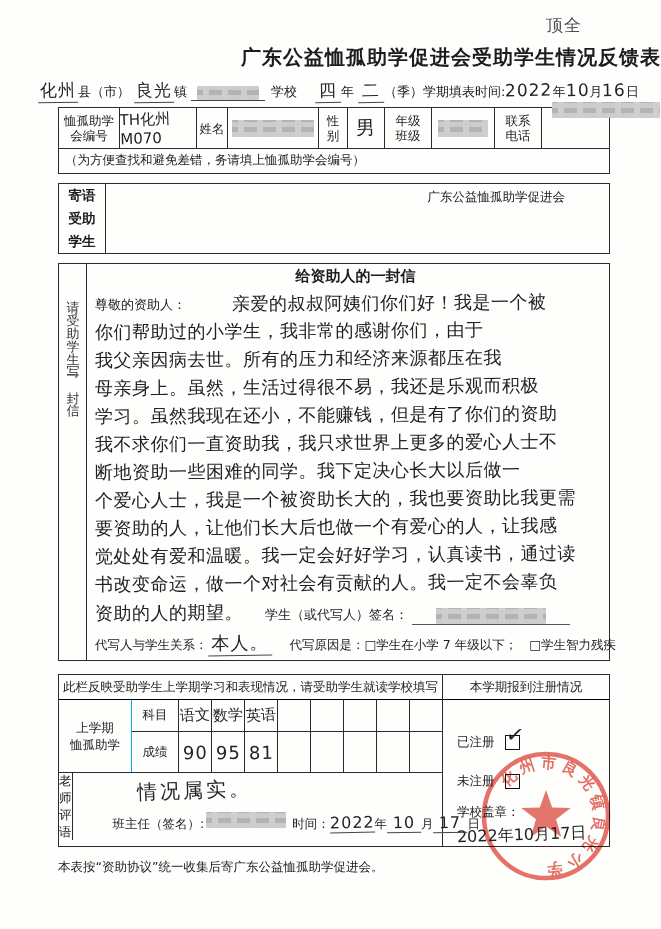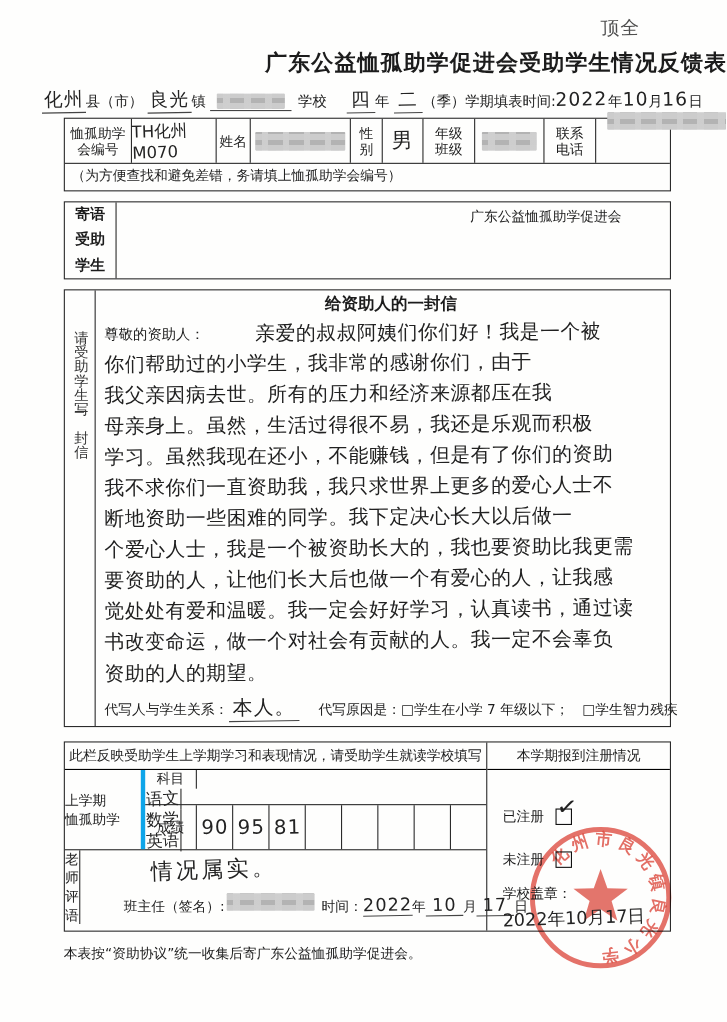--- a/index.html
+++ b/index.html
@@ -84,26 +84,26 @@
   
   .school-box{margin-top:13px; display:flex;}
   .school-left{width:383px; border-right:1px solid #2b2b2b;}
   .school-right{flex:1; position:relative;}
   .school-header{
     height:24px; line-height:24px; text-align:center; font-size:12.5px;
     border-bottom:1px solid #000000;
   }
   .study-block{display:flex; border-bottom:1px solid #2b2b2b;}
   .study-label{
-    width:78px; border-right:4px solid #0ea5e9; display:flex; flex-direction:column;
-    justify-content:center; font-size:12.5px; line-height:17px;
+    width:78px; border-right:1px solid #0ea5e9; display:flex; flex-direction:column;
+    justify-content:center; align-items:center; font-size:12.5px; line-height:17px;
   }
   .study-rows{flex:1;}
   .srow{display:flex;}
-  .srow.r1{height:31px; border-bottom:1px solid #2b2b2b;flex-direction:column;}
+  .srow.r1{height:31px; border-bottom:1px solid #2b2b2b;}
   .srow.r2{height:40px;}
   .scell{border-right:1px solid #2b2b2b; display:flex; align-items:center; justify-content:center;}
   .scell:last-child{border-right:none;}
   .slbl{width:46px; font-size:12.5px;}
   .sval{width:32px; flex:none;}
   .subjhw{font-size:15px; letter-spacing:0; transform:rotate(-3deg);}
   .scorehw{font-size:18px;}
   .teacher-row{display:flex; height:67px;gap:32px;}
   .teacher-label{
     width:78px; border-right:1px solid #2b2b2b; display:flex; align-items:center;
@@ -225,20 +225,24 @@
         <div class="hw lw">母亲身上。虽然，生活过得很不易，我还是乐观而积极</div>
         <div class="hw lw">学习。虽然我现在还小，不能赚钱，但是有了你们的资助</div>
         <div class="hw lw">我不求你们一直资助我，我只求世界上更多的爱心人士不</div>
         <div class="hw lw">断地资助一些困难的同学。我下定决心长大以后做一</div>
         <div class="hw lw">个爱心人士，我是一个被资助长大的，我也要资助比我更需</div>
         <div class="hw lw">要资助的人，让他们长大后也做一个有爱心的人，让我感</div>
         <div class="hw lw">觉处处有爱和温暖。我一定会好好学习，认真读书，通过读</div>
         <div class="hw lw">书改变命运，做一个对社会有贡献的人。我一定不会辜负</div>
         <div class="letter-signrow">
           <span class="hw lw">资助的人的期望。</span>
+          <span class="signer">
+            <span>学生（或代写人）签名：</span>
+            <span class="sigline"><span class="redact"></span></span>
+          </span>
         </div>
         <div class="letter-bottomrow">
           <span>代写人与学生关系：</span>
           <span class="hw u relv">本人。</span>
           <span class="reason">代写原因是：</span>
           <span>□学生在小学 7 年级以下；</span>
           <span class="opt2">□学生智力残疾</span>
         </div>
       </div>
     </div>

